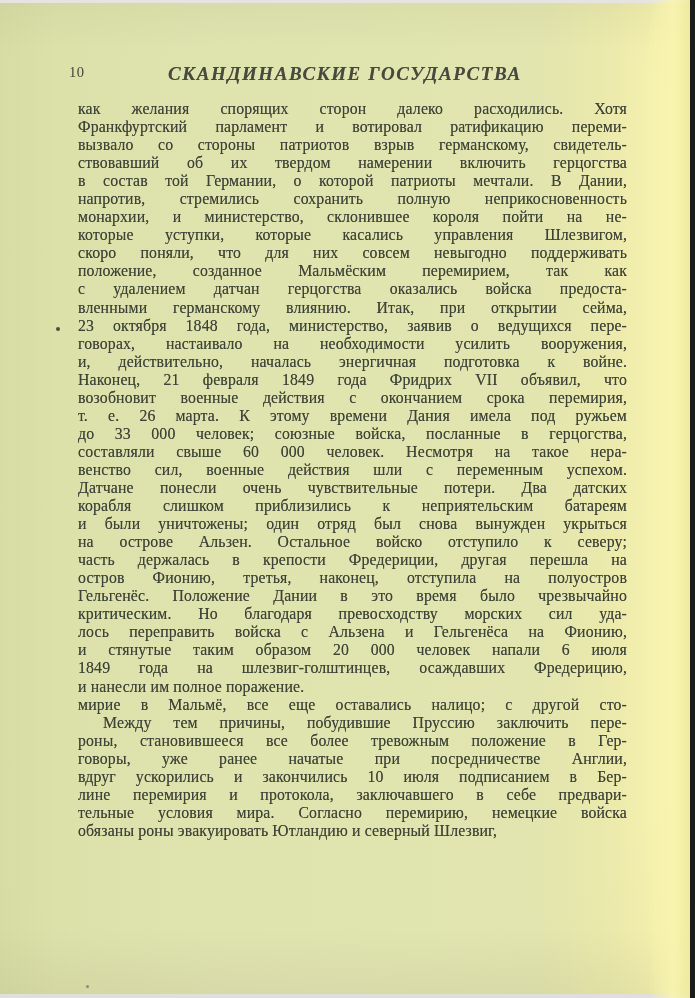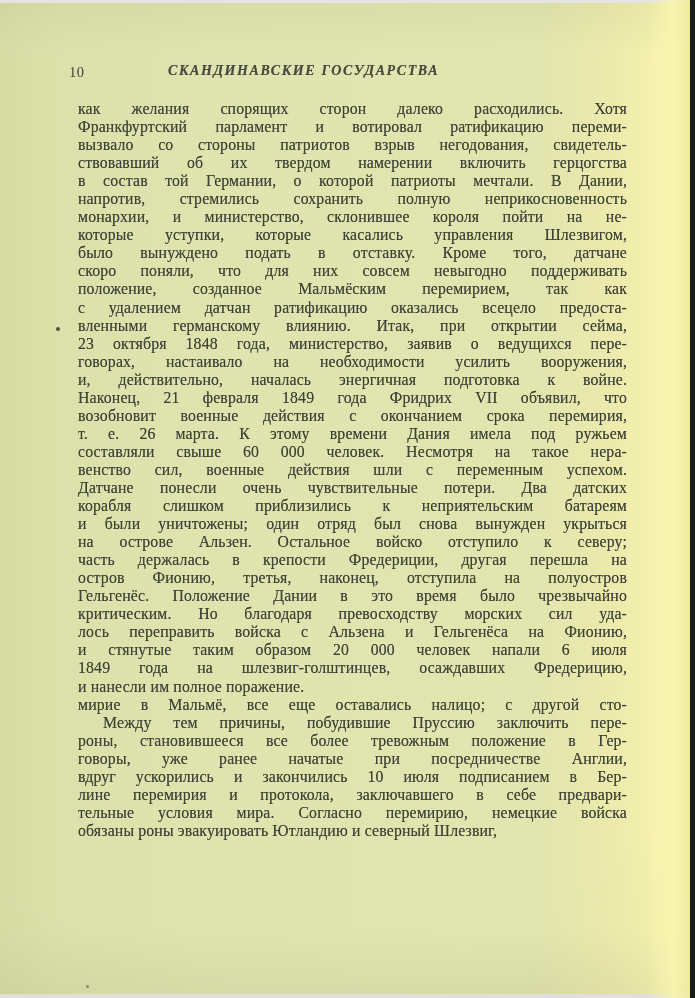--- a/index.html
+++ b/index.html
@@ -64,21 +64,21 @@
   .header .pagenum {
     position: absolute;
     left: 69px; top: 64px;
     font-size: 14.5px;
     color: #42463a;
     letter-spacing: 0.5px;
   }
   .header .running-title {
     position: absolute;
     left: 168px; top: 63px;
-    font-size: 14px;
+    font-size: 19px;
     font-style: italic;
     font-weight: bold;
     color: #474b3e;
     letter-spacing: 1.6px;
     white-space: nowrap;
     text-shadow: 0 0 0.6px rgba(71,75,62,0.55);
   }
   .body-text {
     position: absolute;
     left: 78px; top: 100px;
@@ -129,37 +129,37 @@
     <span class="pagenum">10</span>
     <span class="running-title">СКАНДИНАВСКИЕ ГОСУДАРСТВА</span>
   </div>
 
   <div class="margin-dot"></div>
 
   <div class="body-text">
       <div class="paragraph">
         <div class="line">как желания спорящих сторон далеко расходились. Хотя</div>
         <div class="line">Франкфуртский парламент и вотировал ратификацию переми-</div>
-        <div class="line">вызвало со стороны патриотов взрыв негодования, свидетель-</div>
+        <div class="line">вызвало со стороны патриотов взрыв германскому, свидетель-</div>
         <div class="line">ствовавший об их твердом намерении включить герцогства</div>
         <div class="line">в состав той Германии, о которой патриоты мечтали. В Дании,</div>
         <div class="line">напротив, стремились сохранить полную неприкосновенность</div>
         <div class="line">монархии, и министерство, склонившее короля пойти на не-</div>
         <div class="line">которые уступки, которые касались управления Шлезвигом,</div>
-        <div class="line">было вынуждено подать в отставку. Кроме того, датчане</div>
         <div class="line">скоро поняли, что для них совсем невыгодно поддерживать</div>
         <div class="line">положение, созданное Мальмёским перемирием, так как</div>
-        <div class="line">с удалением датчан ратификацию оказались всецело предоста-</div>
+        <div class="line">с удалением датчан герцогства оказались войска предоста-</div>
         <div class="line">вленными германскому влиянию. Итак, при открытии сейма,</div>
         <div class="line">23 октября 1848 года, министерство, заявив о ведущихся пере-</div>
         <div class="line">говорах, настаивало на необходимости усилить вооружения,</div>
         <div class="line">и, действительно, началась энергичная подготовка к войне.</div>
         <div class="line">Наконец, 21 февраля 1849 года Фридрих VII объявил, что</div>
         <div class="line">возобновит военные действия с окончанием срока перемирия,</div>
         <div class="line">т. е. 26 марта. К этому времени Дания имела под ружьем</div>
+        <div class="line">до 33 000 человек; союзные войска, посланные в герцогства,</div>
         <div class="line">составляли свыше 60 000 человек. Несмотря на такое нера-</div>
         <div class="line">венство сил, военные действия шли с переменным успехом.</div>
         <div class="line">Датчане понесли очень чувствительные потери. Два датских</div>
         <div class="line">корабля слишком приблизились к неприятельским батареям</div>
         <div class="line">и были уничтожены; один отряд был снова вынужден укрыться</div>
         <div class="line">на острове Альзен. Остальное войско отступило к северу;</div>
         <div class="line">часть держалась в крепости Фредериции, другая перешла на</div>
         <div class="line">остров Фионию, третья, наконец, отступила на полуостров</div>
         <div class="line">Гельгенёс. Положение Дании в это время было чрезвычайно</div>
         <div class="line">критическим. Но благодаря превосходству морских сил уда-</div>

